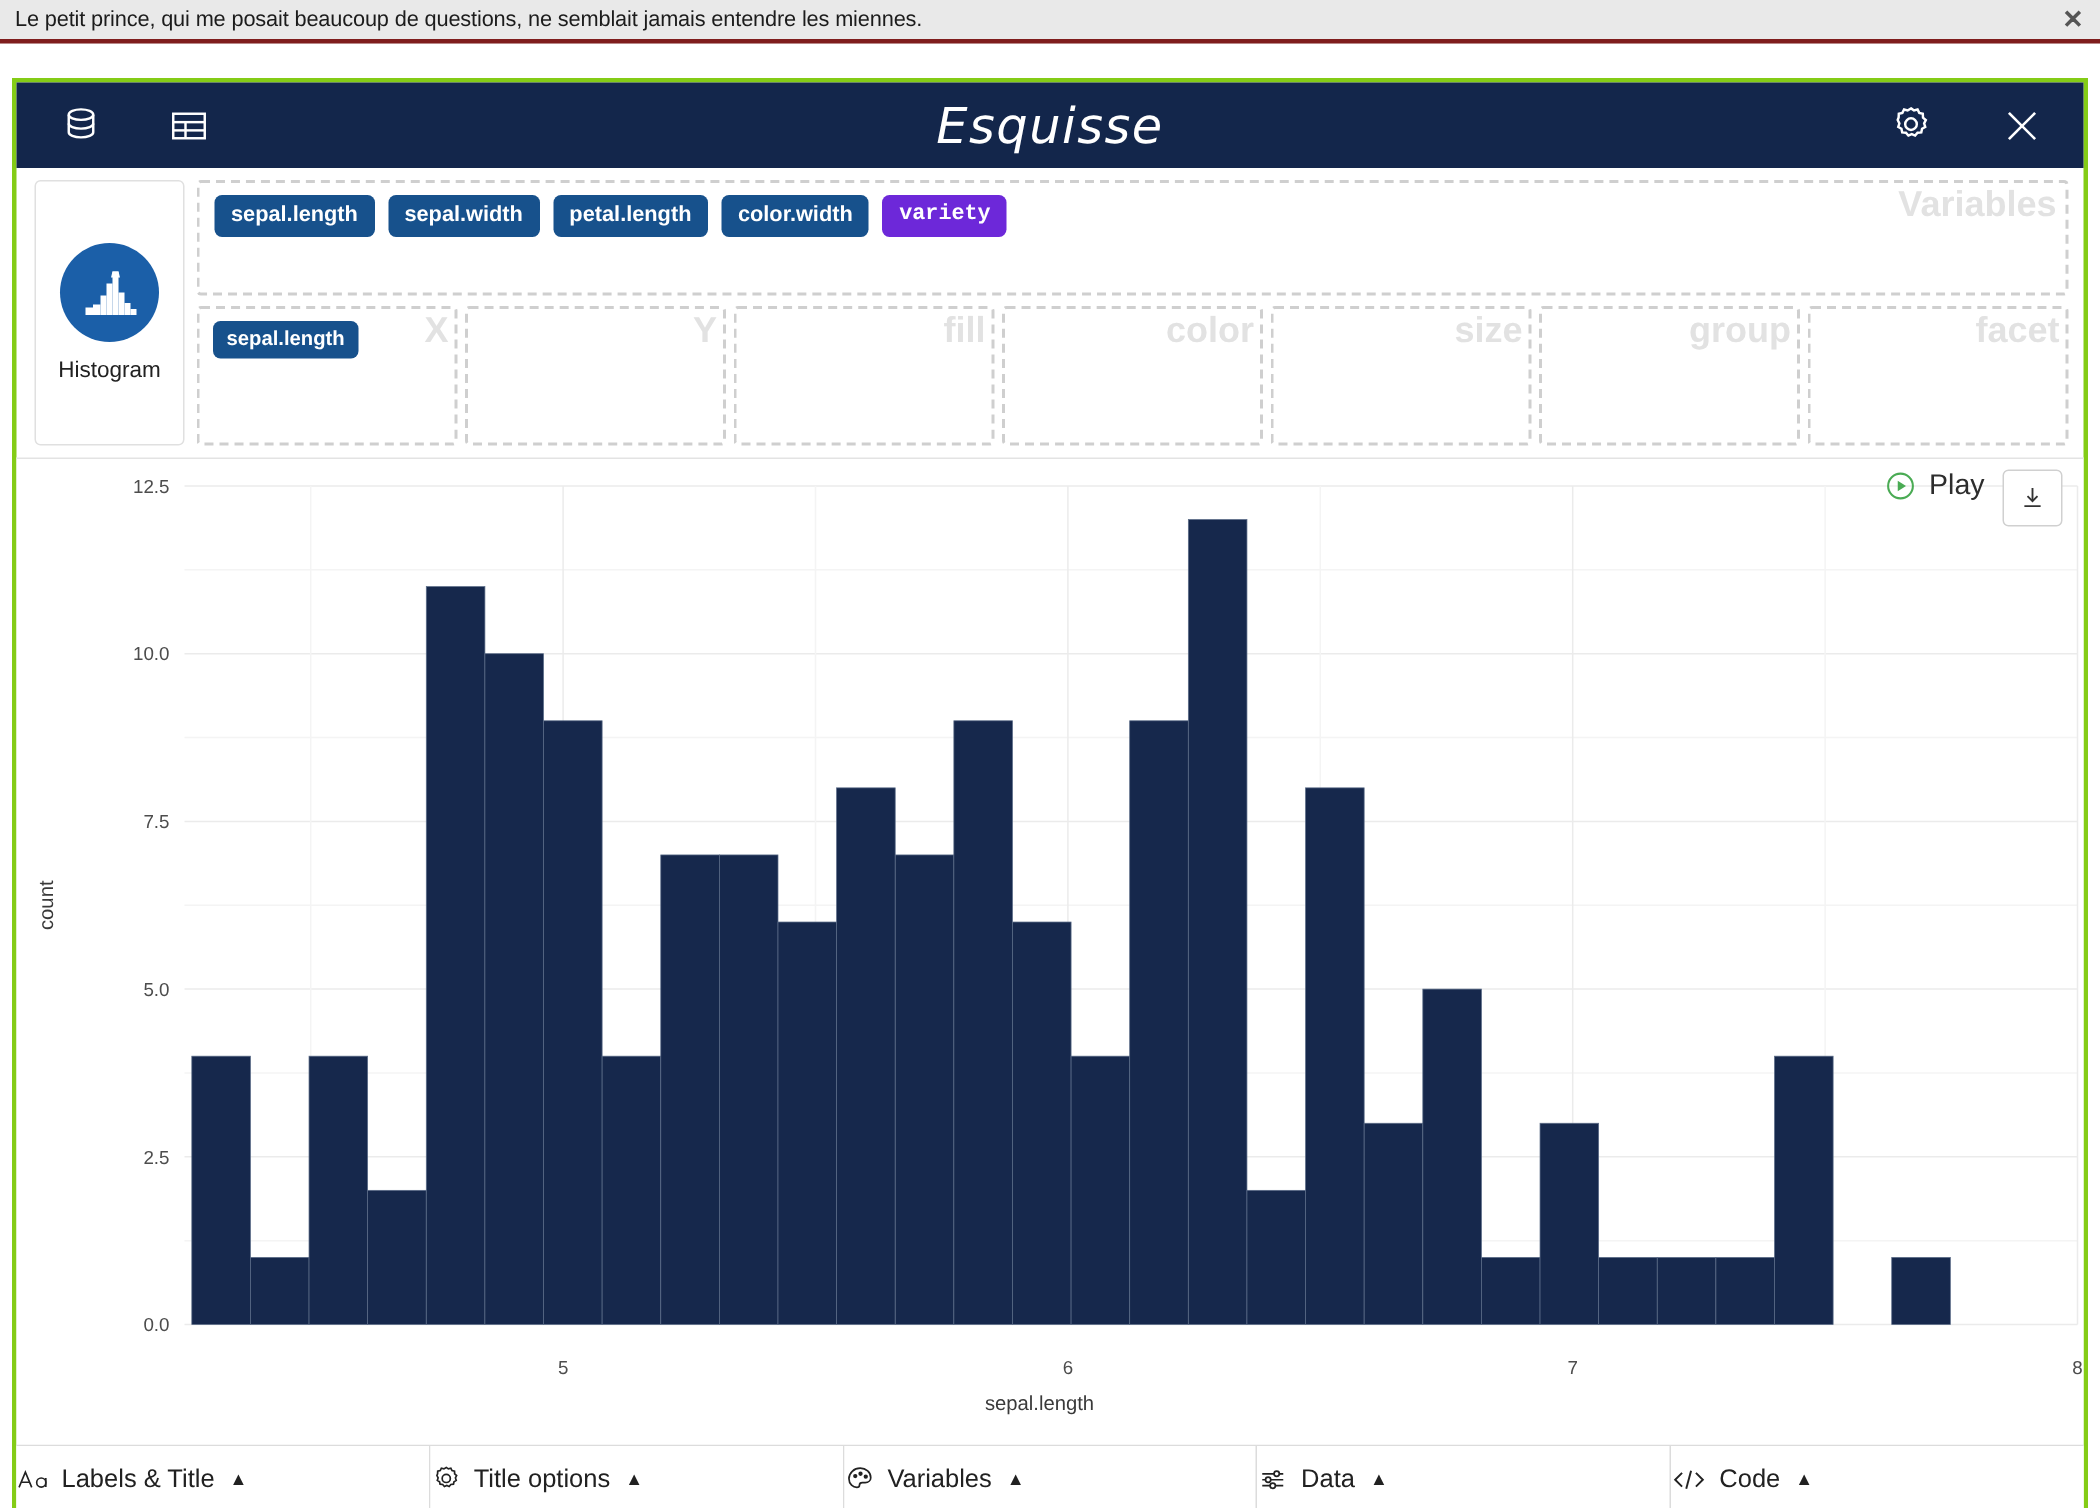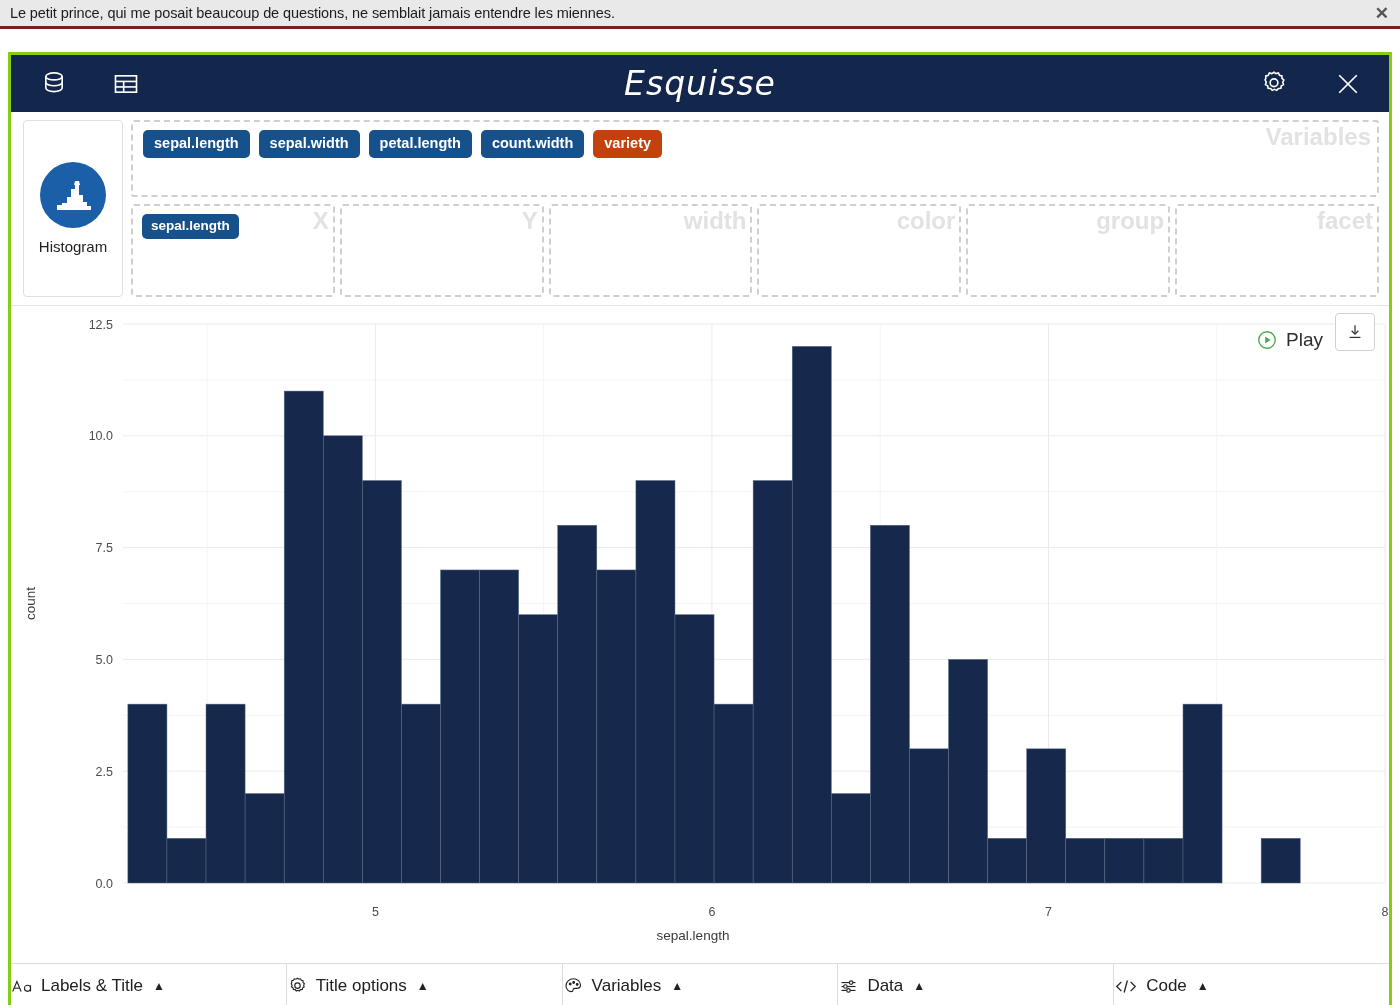--- a/index.html
+++ b/index.html
@@ -147,21 +147,21 @@
     color: #fff;
     font-size: 14.5px;
     font-weight: bold;
     padding: 6px 11px 7px;
     line-height: 1;
     cursor: grab;
     white-space: nowrap;
     z-index: 2;
   }
   .chip.blue { background: #17518c; }
-  .chip.orange { background: #c2410c; }
+  .chip.orange { background: #6d28d9; font-family: Liberation Mono, monospace; }
 
   
   #aes-row {
     display: flex;
     gap: 5px;
     height: 95px;
   }
   .aes-zone {
     flex: 1 1 0;
     border: 2px dashed #cfcfcf;
@@ -190,21 +190,21 @@
   #plot-wrap {
     flex: 1 1 auto;
     position: relative;
     border-top: 1px solid #e3e3e3;
     background: #fff;
     overflow: hidden;
   }
   #plot-overlay {
     position: absolute;
     right: 14px; top: 7px;
-    display: flex; align-items: flex-end; gap: 12px;
+    display: flex; align-items: flex-start; gap: 12px;
     z-index: 5;
   }
   #play-btn {
     display: flex; align-items: center; gap: 8px;
     cursor: pointer;
     background: transparent;
   }
   #play-label { font-size: 19px; color: #2d2d2d; }
   #download-btn {
     width: 40px; height: 38px;
@@ -308,37 +308,40 @@
       <div id="geom-label">Histogram</div>
     </div>
 
     <div id="controls-right">
 
       <div id="vars-zone">
         <span id="vars-zone-label">Variables</span>
         <span class="chip blue">sepal.length</span>
         <span class="chip blue">sepal.width</span>
         <span class="chip blue">petal.length</span>
-        <span class="chip blue">count.width</span>
+        <span class="chip blue">color.width</span>
         <span class="chip orange">variety</span>
       </div>
 
       <div id="aes-row">
         <div class="aes-zone">
           <span class="aes-zone-label">X</span>
           <span class="chip blue">sepal.length</span>
         </div>
         <div class="aes-zone">
           <span class="aes-zone-label">Y</span>
         </div>
         <div class="aes-zone">
-          <span class="aes-zone-label">width</span>
+          <span class="aes-zone-label">fill</span>
         </div>
         <div class="aes-zone">
           <span class="aes-zone-label">color</span>
+        </div>
+        <div class="aes-zone">
+          <span class="aes-zone-label">size</span>
         </div>
         <div class="aes-zone">
           <span class="aes-zone-label">group</span>
         </div>
         <div class="aes-zone">
           <span class="aes-zone-label">facet</span>
         </div>
       </div>
 
     </div>

